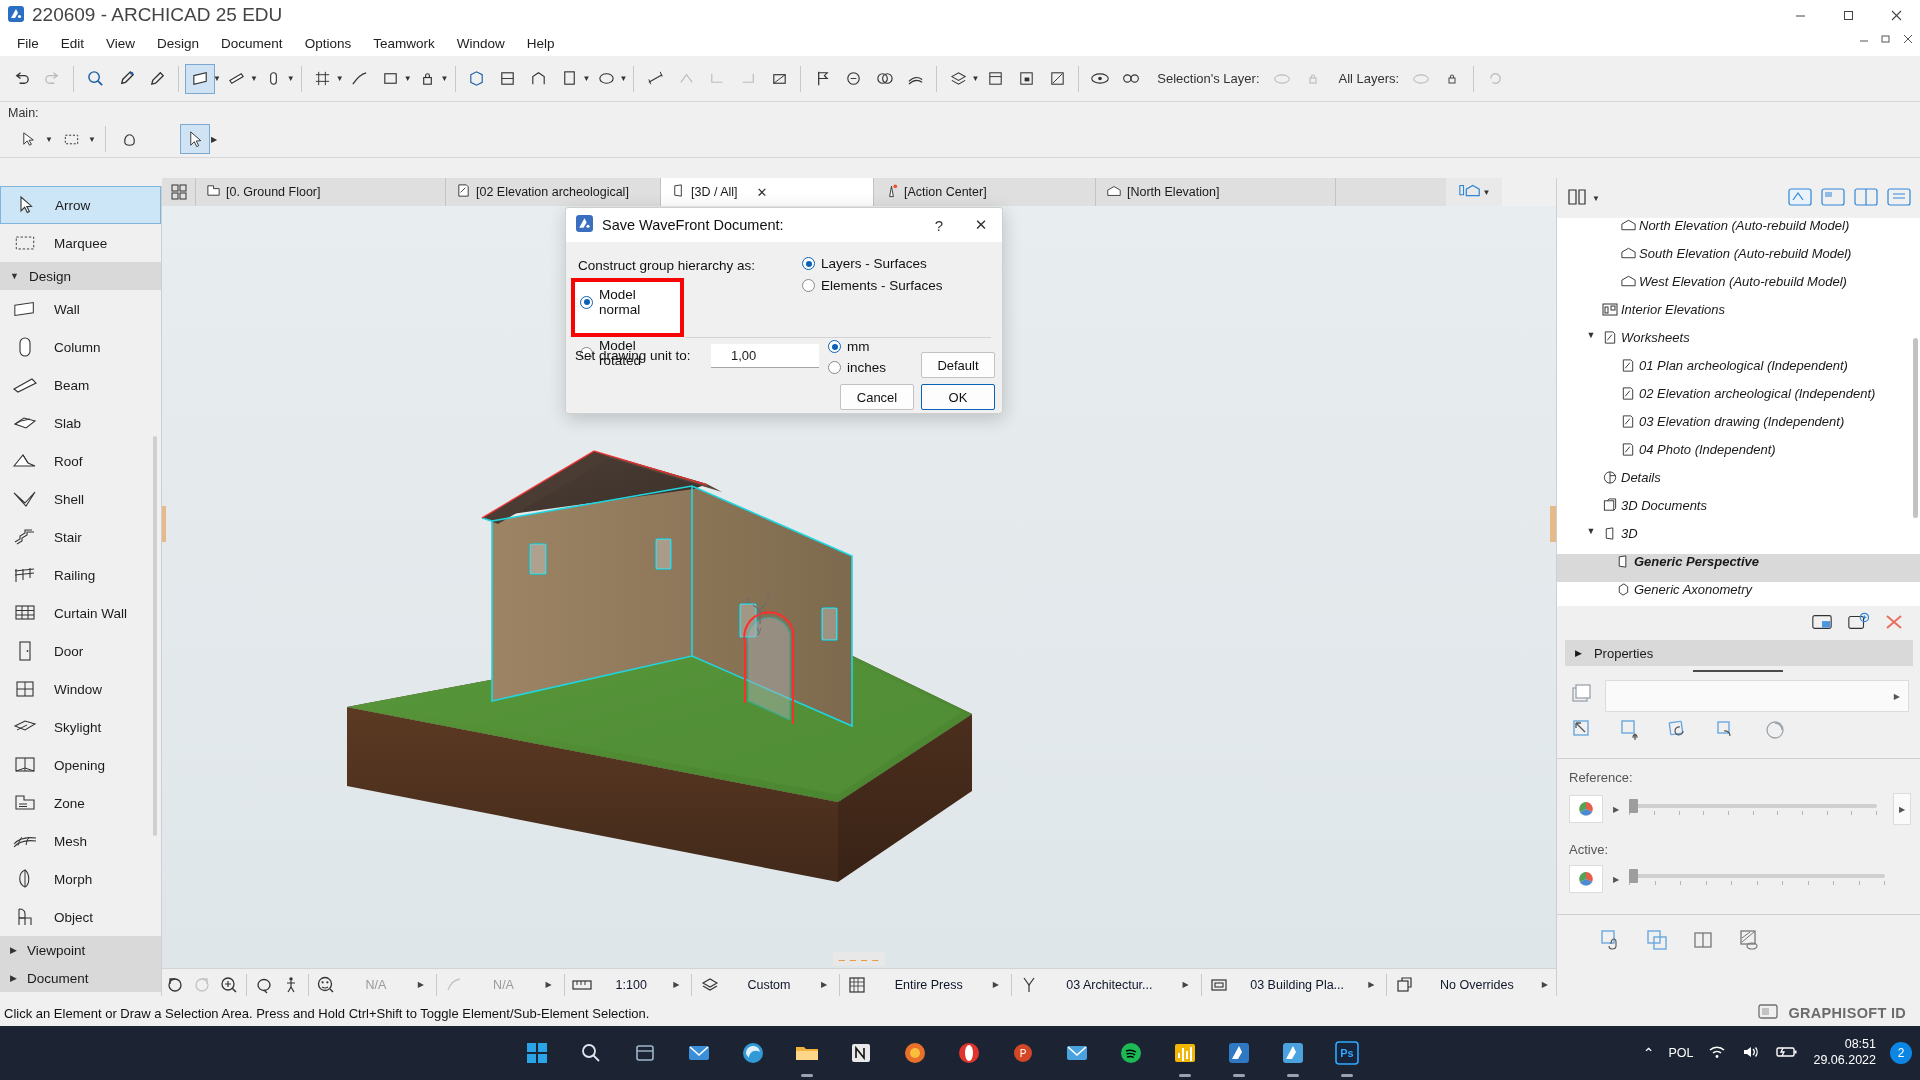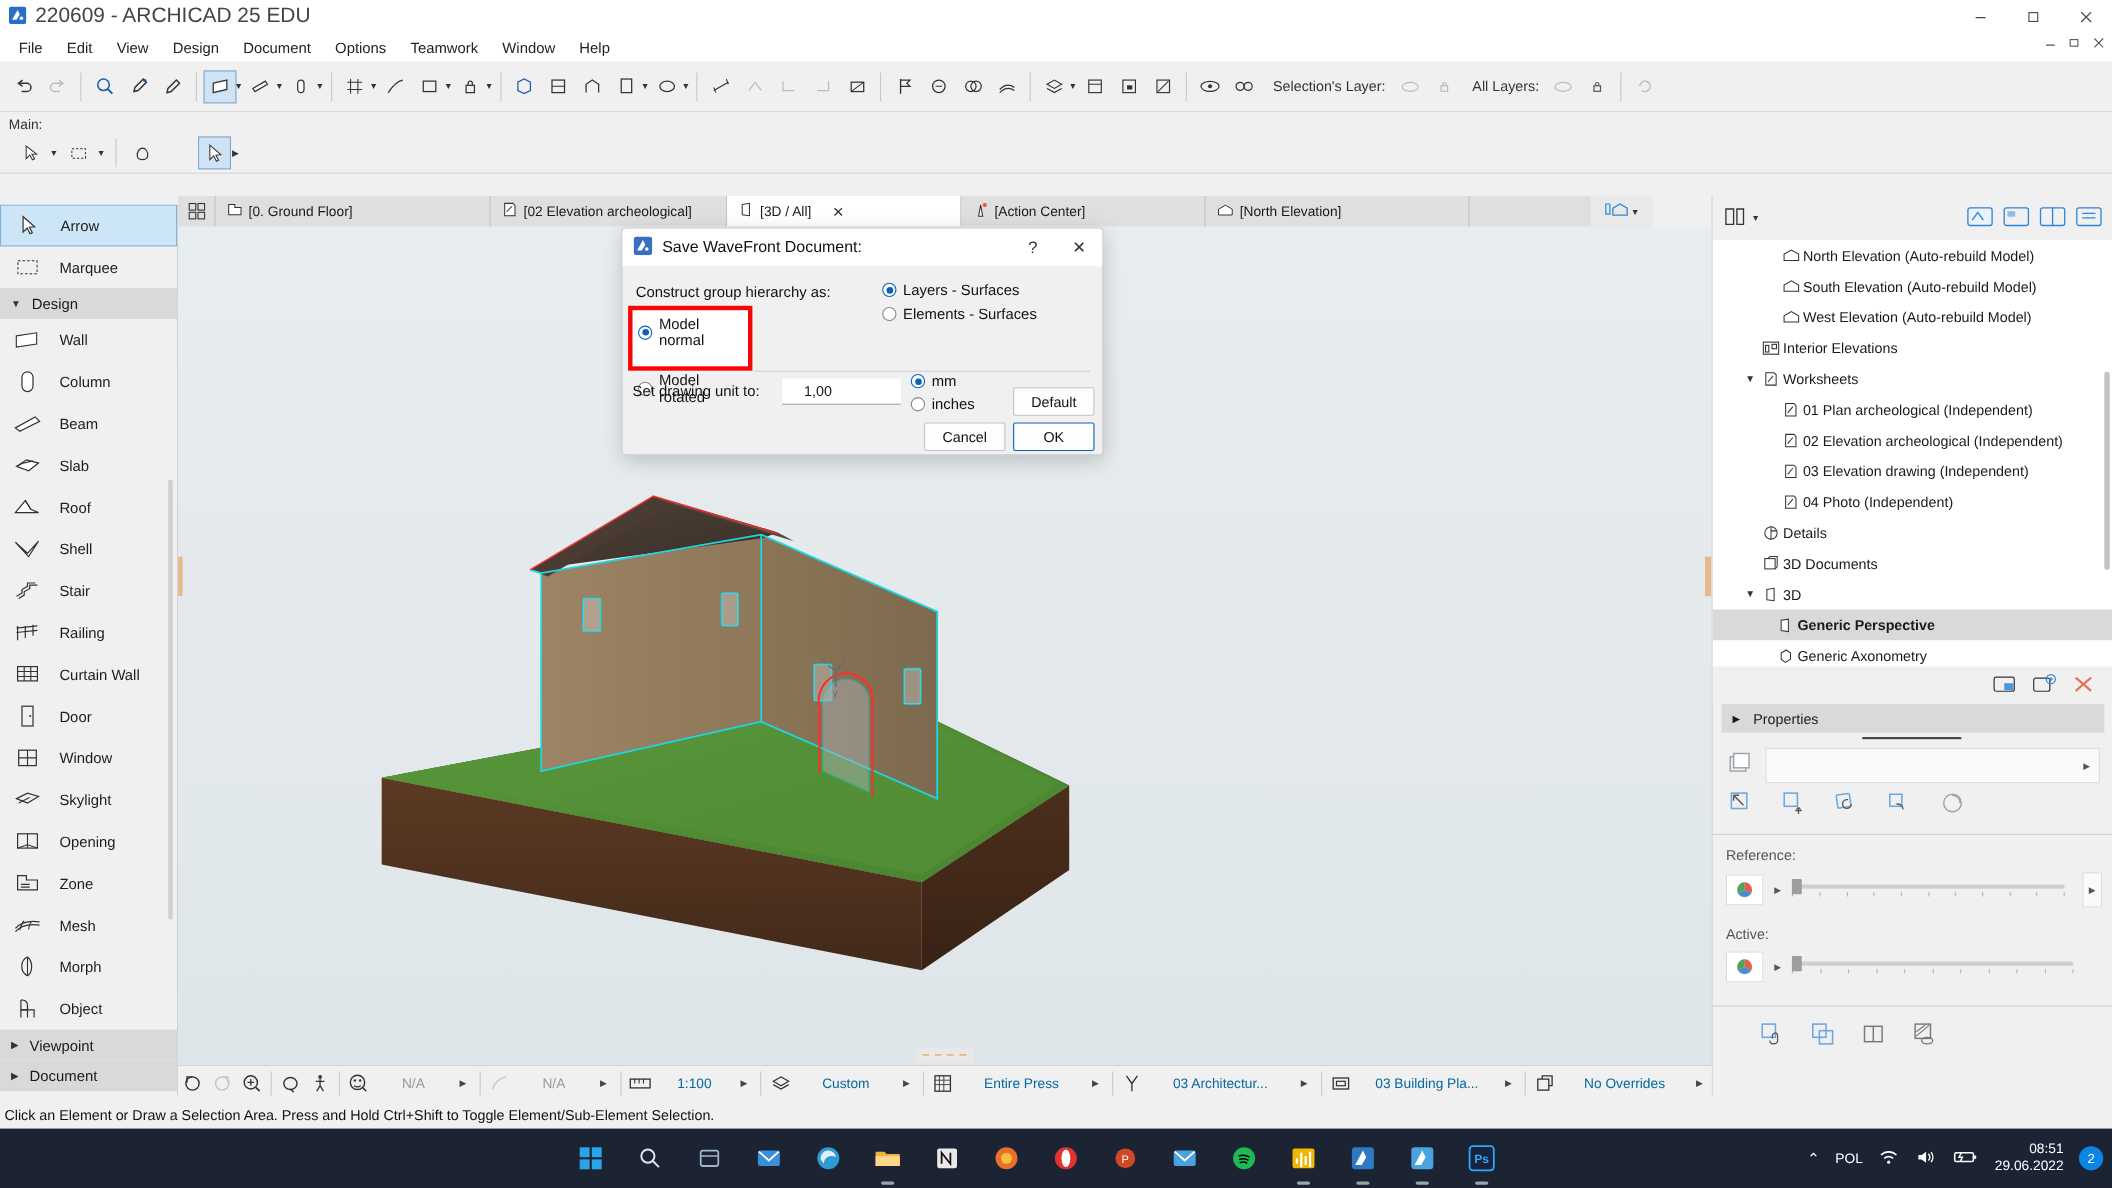--- a/index.html
+++ b/index.html
@@ -91,21 +91,21 @@
   .handle-r { position:absolute; right:0px; top:300px; width:6px; height:36px; background:#e6b98a; }
 
   
   .navpanel {
     position:absolute; left:1556px; top:178px; width:364px; height:818px;
     background:#f0f0f0; border-left:1px solid #cfcfcf;
   }
   .nav-toolbar { height:40px; display:flex; align-items:center; padding:0 8px; gap:6px; background:#f0f0f0; }
   .nav-tb-right { margin-left:auto; display:flex; gap:7px; }
   .nav-tree { position:absolute; top:40px; left:0; width:364px; height:388px; background:#ffffff; overflow:hidden; }
-  .nt-row { height:28px; display:flex; align-items:center; font-size:13px; color:#1a1a1a; white-space:nowrap; }
+  .nt-row { height:28px; display:flex; align-items:flex-start; font-size:13px; color:#1a1a1a; white-space:nowrap;font-style:italic; }
   .nt-row.sel { background:#d9d9d9; font-weight:bold; }
   .nt-caret { width:16px; font-size:9px; color:#333; display:flex; justify-content:center; }
   .nt-ic { width:22px; display:flex; align-items:center; justify-content:center; }
   .nav-vscroll { position:absolute; right:3px; top:120px; width:5px; height:180px; background:#c2c2c2; border-radius:3px; }
   .nav-btnrow { position:absolute; top:428px; left:0; width:364px; height:34px; display:flex; align-items:center; justify-content:flex-end; gap:14px; padding-right:16px; background:#f0f0f0;}
   .nav-props { position:absolute; top:462px; left:8px; width:348px; height:26px; background:#d9d9d9; display:flex; align-items:center; gap:12px; padding-left:10px; font-size:13px;}
   .nav-sec { position:absolute; left:0; width:364px; }
   .nav-slider-lbl { font-size:13px; color:#555; }
   .slider-track { position:relative; height:4px; background:#cfcfcf; border-radius:2px; }
   .slider-thumb { position:absolute; left:0; top:-5px; width:9px; height:14px; background:#9d9d9d; border-radius:1px;}
@@ -113,21 +113,21 @@
   .tickrow i { display:block; width:1px; height:4px; background:#b5b5b5; }
 
   
   .statusbar {
     position:absolute; left:162px; top:968px; width:1394px; height:32px;
     background:#f0f0f0; border-top:1px solid #d3d3d3; display:flex; align-items:center; font-size:12.5px;
   }
   .sb-ic { width:30px; height:28px; display:flex; align-items:center; justify-content:center; color:#333; }
   .sb-sep { width:1px; height:22px; background:#c8c8c8; margin:0 4px; }
   .sb-val { min-width:72px; text-align:center; color:#9a9a9a; }
-  .sb-val.dark { color:#0369a1; }
+  .sb-val.dark { color:#0f172a; }
   .sb-car { font-size:8px; color:#444; margin:0 8px 0 6px; }
   .msgbar {
     position:absolute; left:0; top:1000px; width:1556px; height:26px;
     background:#f0f0f0; display:flex; align-items:center; padding-left:4px; font-size:13px; color:#111;
   }
   .gsid {
     position:absolute; left:1556px; top:1000px; width:364px; height:26px; background:#f0f0f0;
     display:flex; align-items:center; justify-content:flex-end; gap:10px; padding-right:14px;
     font-size:14.5px; color:#6b6b6b; font-weight:bold; letter-spacing:.3px;
   }
@@ -1304,20 +1304,28 @@
           <path d="M7 6 V3 h9 v9 h-3" fill="none" stroke="#333" stroke-width="1.2"></path>
         </svg>
       </div>
     <span class="sb-val dark" style="min-width:118px">No Overrides</span>
     <span class="sb-car">▶</span>
   </div>
 
   <div class="msgbar">
     <span>Click an Element or Draw a Selection Area. Press and Hold Ctrl+Shift to Toggle Element/Sub-Element Selection.</span>
   </div>
+  <div class="gsid">
+    <span>
+      <svg width="22" height="20" viewBox="0 0 22 20">
+          <rect x="2" y="3" width="18" height="13" rx="2" fill="none" stroke="#6f6f6f" stroke-width="1.3"></rect>
+          <rect x="5" y="6" width="7" height="7" fill="#6f6f6f" opacity=".35"></rect>
+        </svg></span>
+    <span>GRAPHISOFT ID</span>
+  </div>
 
   <div class="modal-shadow"></div>
   <div class="modal">
     <div class="modal-title">
       <span>
         <svg width="17" height="17" viewBox="0 0 16 16">
             <rect width="16" height="16" rx="3" fill="#3a6fc0"></rect>
             <path d="M3 12 L8 3 L10 7 L7 12 Z" fill="#fff"></path>
             <circle cx="11.3" cy="10.6" r="1.5" fill="#fff"></circle>
           </svg></span>

